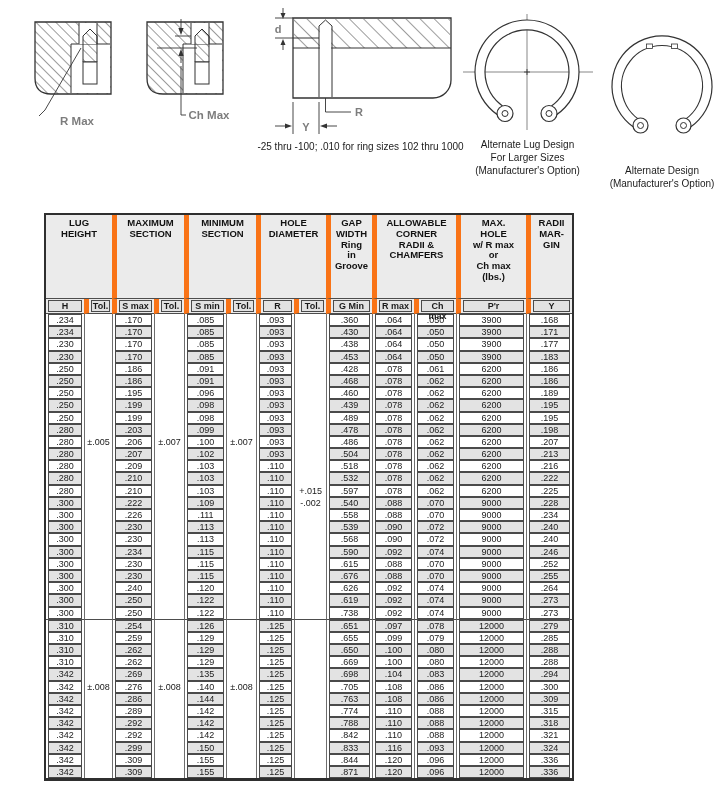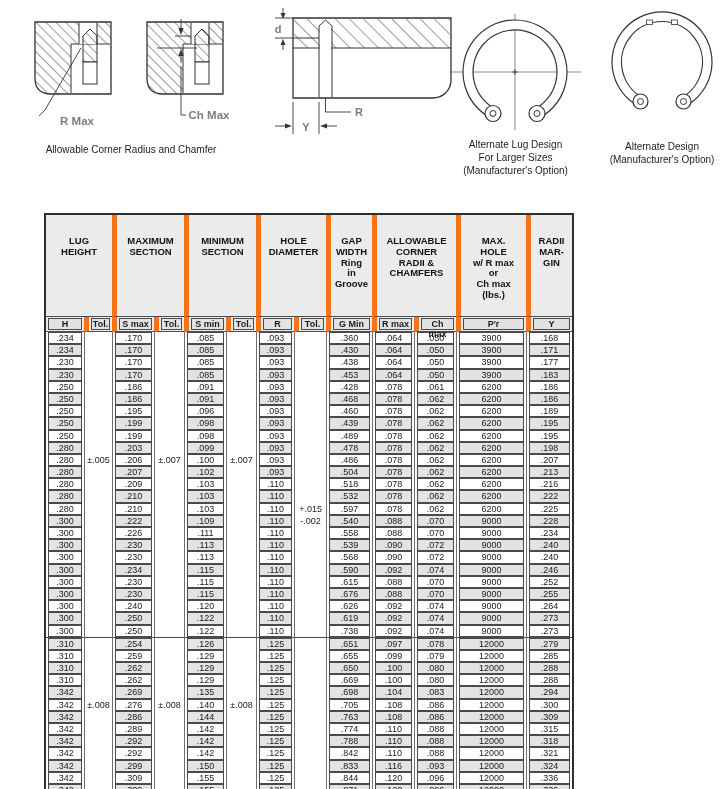--- a/index.html
+++ b/index.html
@@ -13,21 +13,21 @@
   .dimlabel{font-family:"Liberation Sans",sans-serif;font-size:11.5px;font-weight:bold;fill:#7d7d7d;}
   .dimlabel.sm{font-size:11px;}
 
   
   .table-wrap{position:absolute;left:44px;top:213px;}
   table.spec{border-collapse:separate;border-spacing:0;table-layout:fixed;width:488px;
     border:2px solid #2f2f2f;border-bottom-width:3px;background:#fff;}
   .spec th,.spec td{padding:0;margin:0;text-align:center;overflow:visible;}
   .spec thead th{background:var(--header-bg,#ebebeb);border-left:5px solid #f97316;}
   .spec thead tr th:first-child{border-left:none;}
-  .spec tr.grp th{height:80px;vertical-align:top;padding-top:21px;font-size:9.5px;
+  .spec tr.grp th{height:80px;vertical-align:top;padding-top:3px;font-size:9.5px;
     font-weight:bold;line-height:1.14;white-space:pre-line;border-bottom:1px solid #4d4d4d;color:#111;}
   .spec tr.sub th{height:14px;vertical-align:middle;border-bottom:1px solid #4d4d4d;}
   .spec tr.sub .box{background:#e2e2e2;font-weight:bold;}
   .spec tbody td{border-left:1px solid #6e6e6e;height:12.2px;vertical-align:middle;font-size:9px;color:#1a1a1a;}
   .spec tbody td:first-child{border-left:none;}
   .box{display:block;margin:0 2px;border:1px solid #4a4a4a;background:#fff;
     font-size:9px;line-height:10.2px;height:10.2px;color:#1a1a1a;}
   .box.shade{background:var(--shade,#e3e3e3);}
   td.tol{font-size:9px;white-space:nowrap;background:#fff;}
   tr.section-break td{border-top:1px solid #4d4d4d;}
@@ -67,21 +67,20 @@
         <rect x="166" y="46" width="14" height="22" fill="#fff" stroke="#333" stroke-width="1"></rect>
         <path d="M146,20 H162 M128,32 H168" stroke="#333" stroke-width="0.9"></path>
         <path d="M152,3 V14" stroke="#333" stroke-width="0.9"></path>
         <path d="M149.4,12 L152,19 L154.6,12 Z" fill="#333"></path>
         <path d="M152,47 V38" stroke="#333" stroke-width="0.9"></path>
         <path d="M149.4,40 L152,33 L154.6,40 Z" fill="#333"></path>
         <path d="M152,50 V99 H157" stroke="#333" stroke-width="0.9" fill="none"></path>
         <text x="180" y="103" text-anchor="middle" class="dimlabel">Ch Max</text>
       </g>
     </svg>
-    <div class="cap" style="margin-top:9px;">Allowable Corner Radius and Chamfer</div>
   </div>
 
   <div class="fig" style="left:238px;top:8px;width:245px;">
     <svg width="215" height="132" viewBox="0 0 215 132">
       <defs>
         <pattern id="h2" patternUnits="userSpaceOnUse" width="10" height="10" patternTransform="rotate(-45)">
           <line x1="0" y1="0" x2="0" y2="10" stroke="#4a4a4a" stroke-width="1.1"></line>
         </pattern>
       </defs>
       <path d="M40,10 H198 V72 A18,18 0 0 1 180,90 H40 Z" fill="#fff" stroke="#333" stroke-width="1.3"></path>
@@ -100,41 +99,42 @@
       <path d="M72.5,90 V104 H98" stroke="#333" stroke-width="0.9" fill="none"></path>
       <text x="106" y="108" text-anchor="middle" class="dimlabel sm">R</text>
       <path d="M40,94 V126 M66,94 V126" stroke="#333" stroke-width="0.9"></path>
       <path d="M22,118 H32" stroke="#333" stroke-width="0.9"></path>
       <path d="M32,115.5 L39,118 L32,120.5 Z" fill="#333"></path>
       <path d="M84,118 H74" stroke="#333" stroke-width="0.9"></path>
       <path d="M74,115.5 L67,118 L74,120.5 Z" fill="#333"></path>
       <text x="53" y="123" text-anchor="middle" class="dimlabel sm">Y</text>
     </svg>
     <div class="cap">
+      <div>-25 thru -100; .010 for ring sizes 102 thru 1000</div>
     </div>
   </div>
 
-  <div class="fig" style="left:438px;top:12px;width:155px;">
+  <div class="fig" style="left:450px;top:12px;width:155px;">
     <svg width="145" height="126" viewBox="0 0 145 126">
       <path d="M8,60 H138 M72,2 V118" stroke="#555" stroke-width="0.7"></path>
       <path d="M52.5,108.2 A52,52 0 1 1 91.5,108.2 L87.7,98.9 A42,42 0 1 0 56.3,98.9 Z" fill="#fff" stroke="#333" stroke-width="1.2"></path>
       <circle cx="50" cy="101.5" r="8" fill="#fff" stroke="#333" stroke-width="1.2"></circle>
       <circle cx="50" cy="101.5" r="3" fill="#fff" stroke="#333" stroke-width="1"></circle>
       <circle cx="94" cy="101.5" r="8" fill="#fff" stroke="#333" stroke-width="1.2"></circle>
       <circle cx="94" cy="101.5" r="3" fill="#fff" stroke="#333" stroke-width="1"></circle>
       <path d="M69,60 H75 M72,57 V63" stroke="#333" stroke-width="0.8"></path>
     </svg>
     <div class="cap">
       <div>Alternate Lug Design</div>
       <div>For Larger Sizes</div>
       <div>(Manufacturer's Option)</div>
     </div>
   </div>
 
-  <div class="fig" style="left:597px;top:4px;width:130px;text-align:center;">
+  <div class="fig" style="left:597px;top:28px;width:130px;text-align:center;">
     <svg width="126" height="122" viewBox="0 0 126 122">
       <path d="M43.5,104 A50,50 0 1 1 82.5,104 L78.8,95.3 A40.5,40.5 0 1 0 47.2,95.3 Z" fill="#fff" stroke="#333" stroke-width="1.2"></path>
       <rect x="47.5" y="16" width="6" height="4.5" fill="#fff" stroke="#333" stroke-width="0.8"></rect>
       <rect x="72.5" y="16" width="6" height="4.5" fill="#fff" stroke="#333" stroke-width="0.8"></rect>
       <circle cx="41.5" cy="97.5" r="7.5" fill="#fff" stroke="#333" stroke-width="1.2"></circle>
       <circle cx="41.5" cy="97.5" r="3" fill="#fff" stroke="#333" stroke-width="1"></circle>
       <circle cx="84.5" cy="97.5" r="7.5" fill="#fff" stroke="#333" stroke-width="1.2"></circle>
       <circle cx="84.5" cy="97.5" r="3" fill="#fff" stroke="#333" stroke-width="1"></circle>
     </svg>
     <div class="cap" style="margin-top:14px;">

